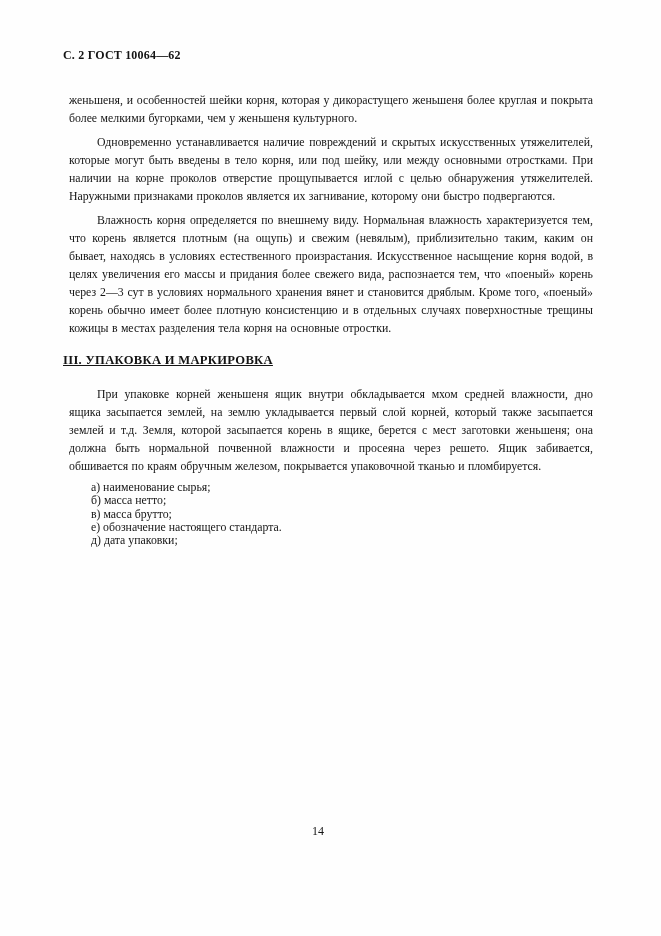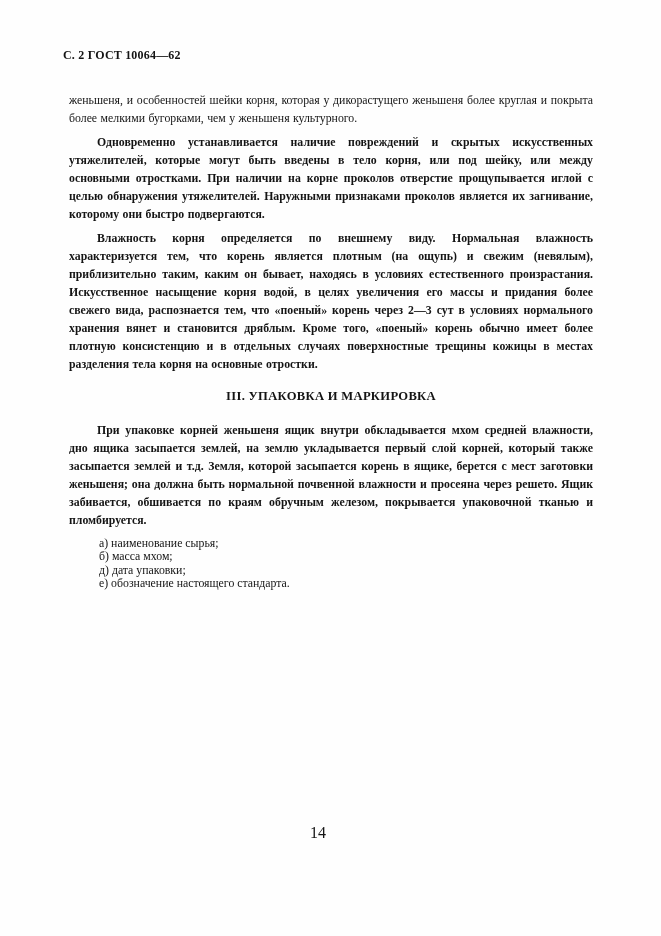--- a/index.html
+++ b/index.html
@@ -38,45 +38,44 @@
     }
     .para {
       margin: 6px;
       font-size: 11.8px;
       line-height: 18px;
       text-align: justify;
       word-spacing: 0.5px;
     }
     .para.indent {
       text-indent: 28px;
-      font-weight: bold;
     }
     .section-heading {
       margin: 16px 0 17px 0;
       font-size: 12.6px;
       font-weight: bold;
-      text-align: center;
       letter-spacing: 0.3px;
+      text-decoration: underline;
     }
     .list {
-      margin: 8px;
+      margin: 0;
     }
     .list-item {
       font-size: 11.8px;
       line-height: 13.3px;
       padding-left: 28px;
       text-align: left;
     }
     .page-number {
       position: absolute;
       top: 824px;
       left: 0;
       width: 636px;
       text-align: center;
-      font-size: 16px;
+      font-size: 12px;
       color: #141414;
     }
   </style>
 </head>
 <body>
 
 <div class="sheet">
   <div class="content">
 
     <div class="doc-header">С. 2 ГОСТ 10064—62</div>
@@ -88,21 +87,22 @@
     <p class="para indent">Влажность корня определяется по внешнему виду. Нормальная влажность характеризуется тем, что корень является плотным (на ощупь) и свежим (невялым), приблизительно таким, каким он бывает, находясь в условиях естественного произрастания. Искусственное насыщение корня водой, в целях увеличения его массы и придания более свежего вида, распознается тем, что «поеный» корень через 2—3 сут в условиях нормального хранения вянет и становится дряблым. Кроме того, «поеный» корень обычно имеет более плотную консистенцию и в отдельных случаях поверхностные трещины кожицы в местах разделения тела корня на основные отростки.</p>
 
     <h2 class="section-heading">III. УПАКОВКА И МАРКИРОВКА</h2>
 
 
     <p class="para indent">При упаковке корней женьшеня ящик внутри обкладывается мхом средней влажности, дно ящика засыпается землей, на землю укладывается первый слой корней, который также засыпается землей и т.д. Земля, которой засыпается корень в ящике, берется с мест заготовки женьшеня; она должна быть нормальной почвенной влажности и просеяна через решето. Ящик забивается, обшивается по краям обручным железом, покрывается упаковочной тканью и пломбируется.</p>
 
 
     <div class="list">
       <div class="list-item">а)  наименование сырья;</div>
-      <div class="list-item">б)  масса мхом;</div>
+      <div class="list-item">б)  масса нетто;</div>
+      <div class="list-item">в)  масса брутто;</div>
+      <div class="list-item">е)  обозначение настоящего стандарта.</div>
       <div class="list-item">д)  дата упаковки;</div>
-      <div class="list-item">е)  обозначение настоящего стандарта.</div>
     </div>
 
   </div>
 
   <div class="page-number">14</div>
 </div>
 
 </body></html>

